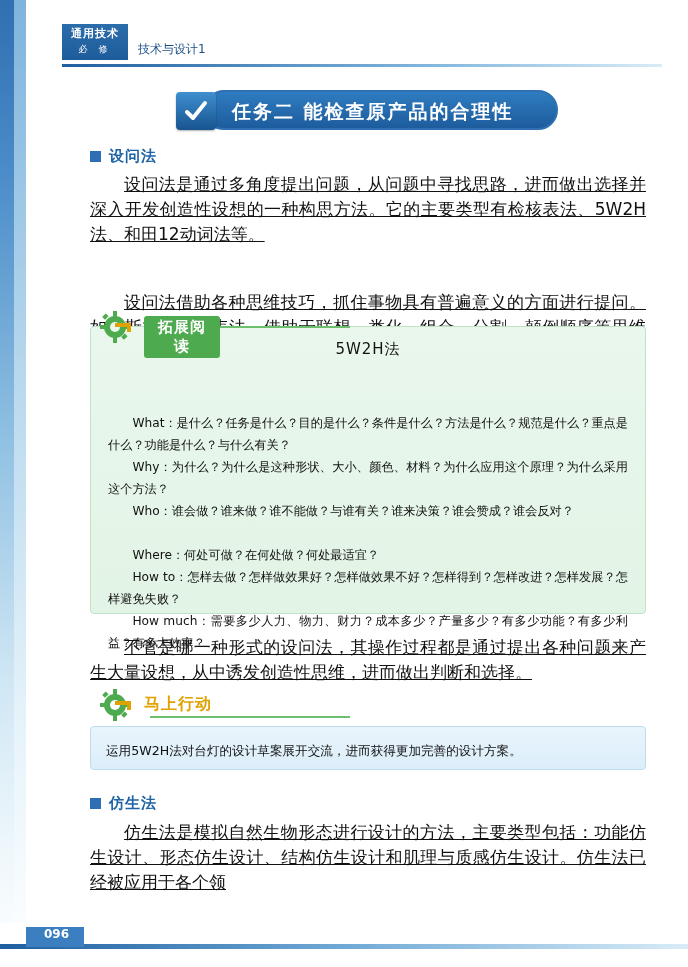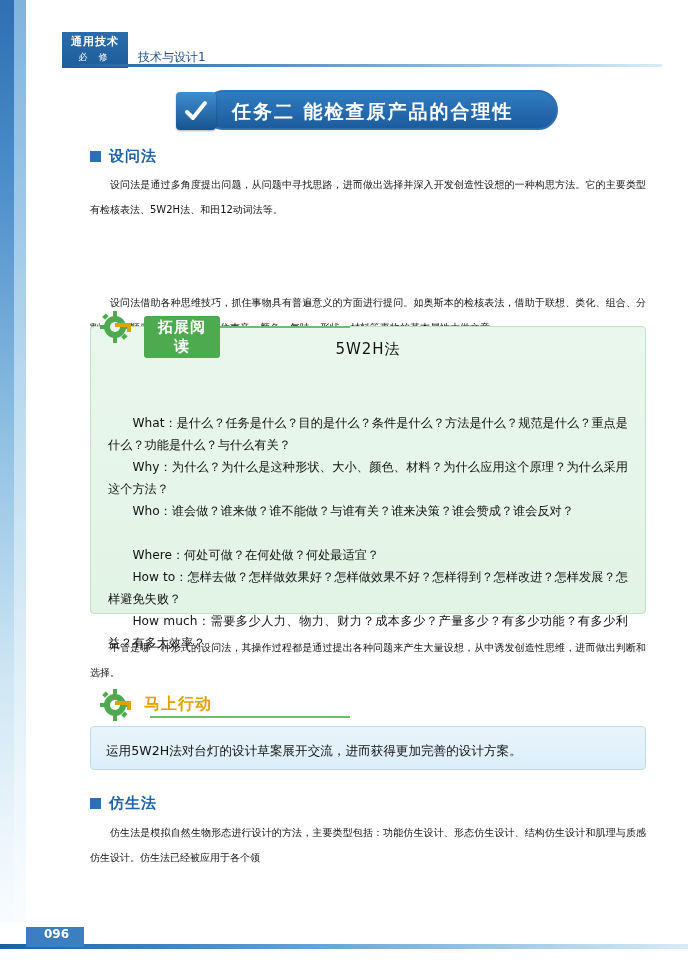--- a/index.html
+++ b/index.html
@@ -18,21 +18,21 @@
   .left-bar{
     position:absolute;left:0;top:0;width:26px;height:967px;
     background:linear-gradient(to bottom,#2f6fb2 0%,#4b8cc9 18%,#8fc0e2 45%,#cfe6f4 70%,#eef7fc 88%,#ffffff 100%);
   }
   .left-bar-inner{
     position:absolute;left:14px;top:0;width:12px;height:967px;
     background:linear-gradient(to bottom,#7fb4dd 0%,#b9d9ee 40%,#e6f3fa 75%,#ffffff 100%);
   }
   
   .hdr{
-    position:absolute;left:62px;top:32px;width:600px;height:36px;
+    position:absolute;left:62px;top:24px;width:600px;height:36px;
   }
   .hdr-badge{
     position:absolute;left:0;top:0;width:66px;height:36px;
     background:linear-gradient(to bottom,#2b6cab,#1e5d9b);
     color:#ffffff;text-align:center;
   }
   .hdr-badge .b1{
     display:block;font-size:11px;line-height:19px;font-weight:bold;letter-spacing:1px;
   }
   .hdr-badge .b2{
@@ -70,23 +70,24 @@
   
   .sec-h{
     position:absolute;font-size:15px;font-weight:bold;color:#1d63a6;letter-spacing:1px;
   }
   .sec-sq{
     position:absolute;width:11px;height:11px;background:#2e6fb3;
   }
   
   .para{
     position:absolute;
-    font-size:10px;line-height:25px;color:#111111;
+    font-size:17px;line-height:25px;color:#111111;
     text-align:justify;
     font-family:"DejaVu Sans","Liberation Sans",sans-serif;
+    text-decoration:underline;
   }
   .indent{text-indent:2em;}
   
   .green-box{
     position:absolute;left:90px;top:326px;width:556px;height:288px;
     background:linear-gradient(to bottom,#eaf7ec,#e2f4e6);
     border:1px solid #bfe3c6;
     border-radius:4px;
     box-sizing:border-box;
   }

